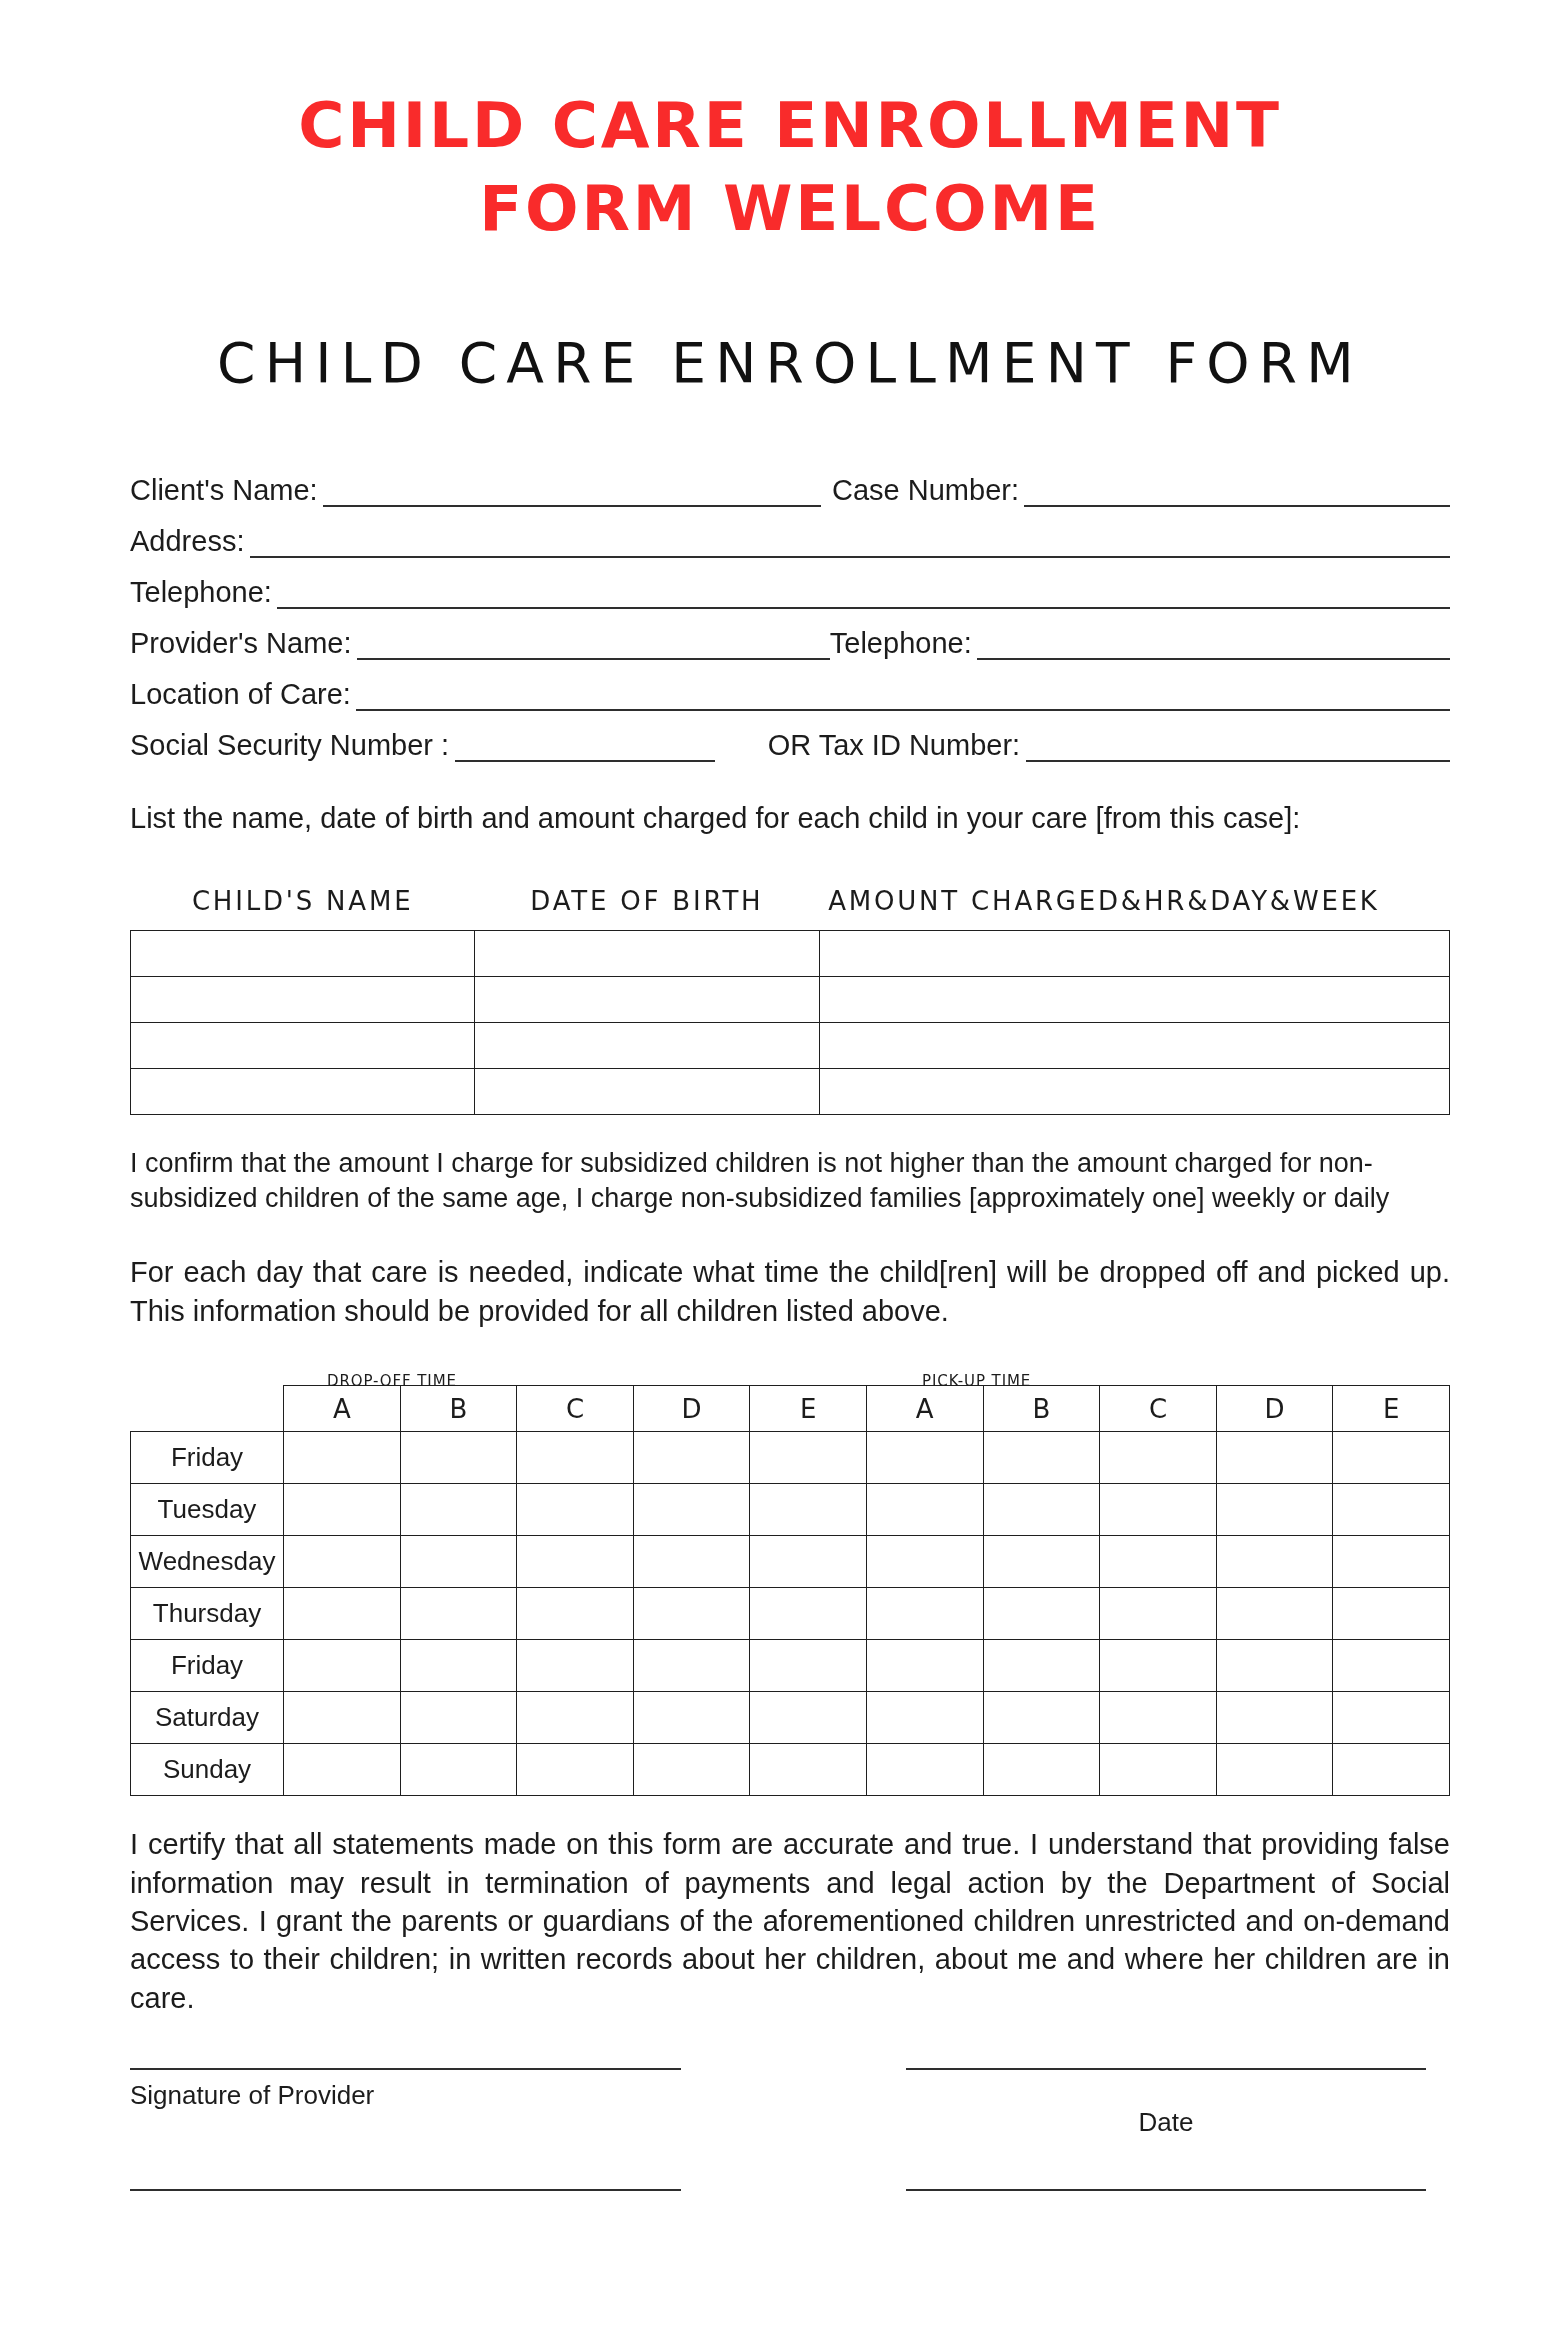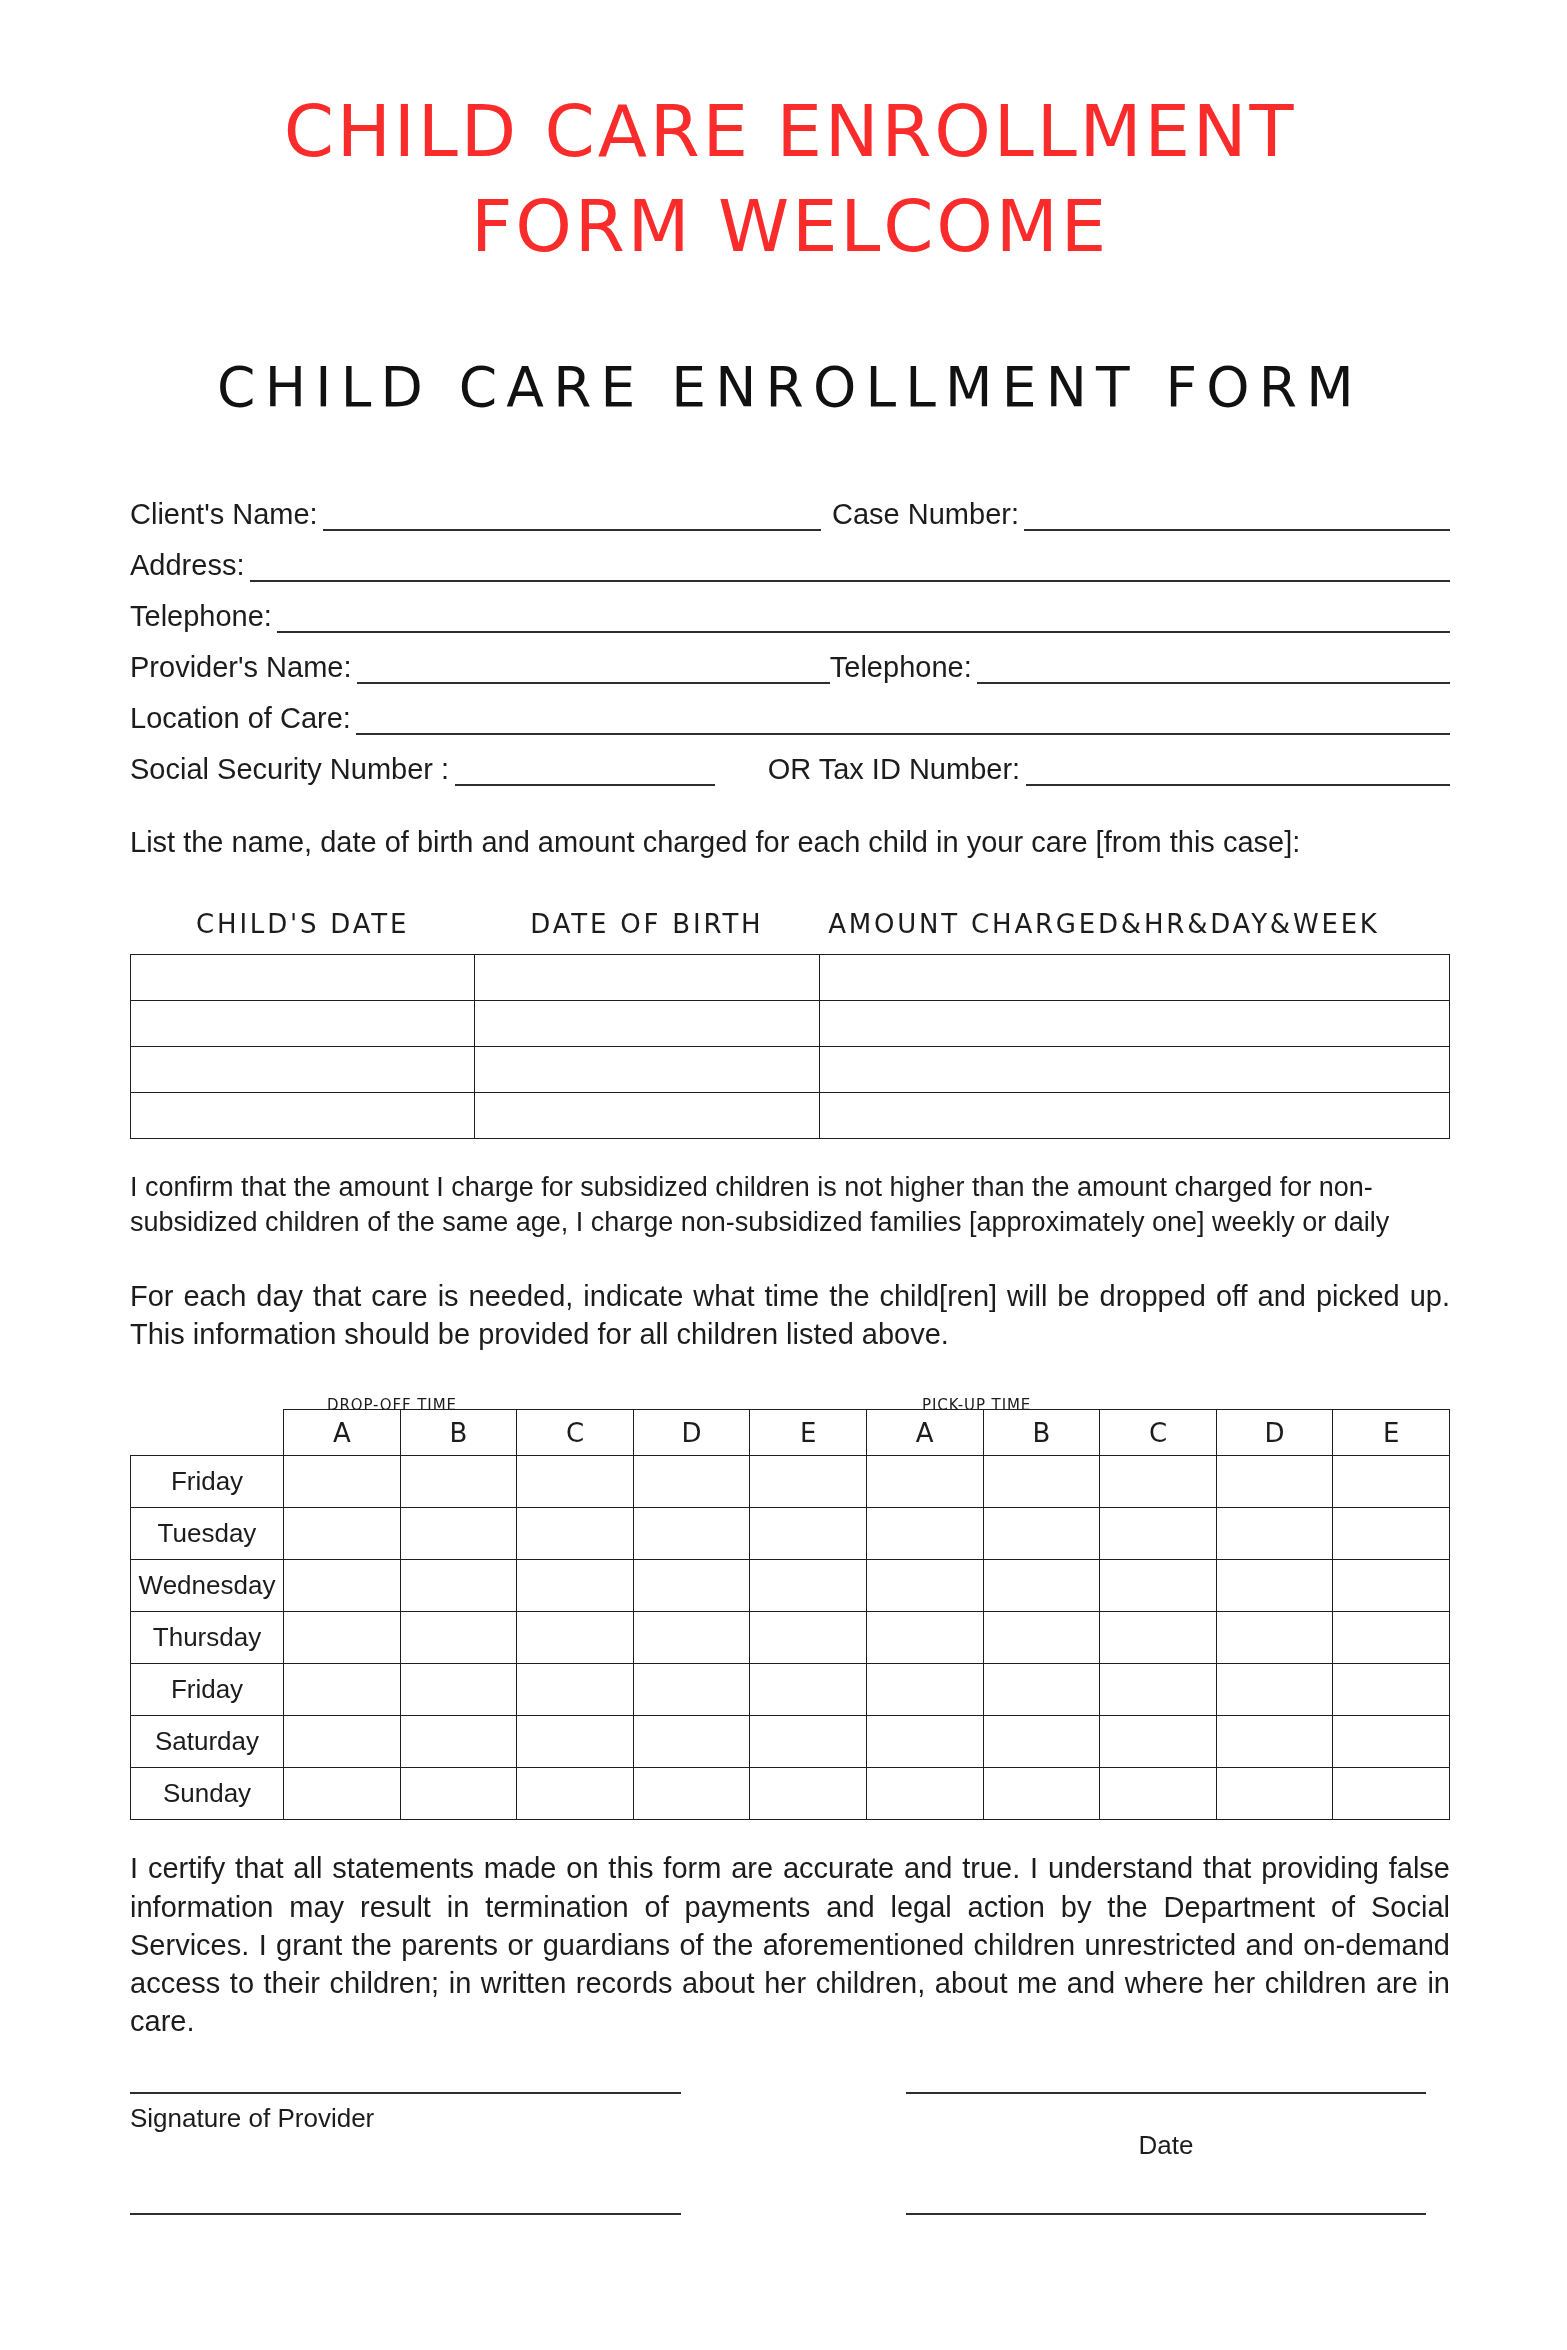--- a/index.html
+++ b/index.html
@@ -10,22 +10,22 @@
     font-family: "Liberation Sans", sans-serif;
     color: #1c1c1c;
     overflow: hidden;
   }
   .page { width: 100%; height: 100%; padding: 0 118px 0 130px; }
 
   
   .banner { text-align: center; padding-top: 84px; }
   .banner-line {
     font-family: "DejaVu Sans", sans-serif;
-    font-weight: normal;
-    font-size: 72px;
+    font-weight: bold;
+    font-size: 63px;
     line-height: 1.32;
     letter-spacing: 2.8px;
     color: var(--title-red, #f92b2b);
   }
 
   
   .form-title {
     text-align: center;
     margin-top: 81px;
     font-family: "DejaVu Sans", sans-serif;
@@ -178,21 +178,21 @@
   <p class="para justify">List the name, date of birth and amount charged for each child in your care [from this case]:</p>
 
   <table class="children-table">
     <colgroup>
         <col class="c1">
         <col class="c2">
         <col class="c3">
       </colgroup>
     <thead>
       <tr>
-        <th>CHILD'S DATE</th>
+        <th>CHILD'S NAME</th>
         <th>DATE OF BIRTH</th>
         <th class="left">AMOUNT CHARGED&amp;HR&amp;DAY&amp;WEEK</th>
       </tr>
     </thead>
     <tbody>
         <tr>
           <td></td>
           <td></td>
           <td></td>
         </tr>

